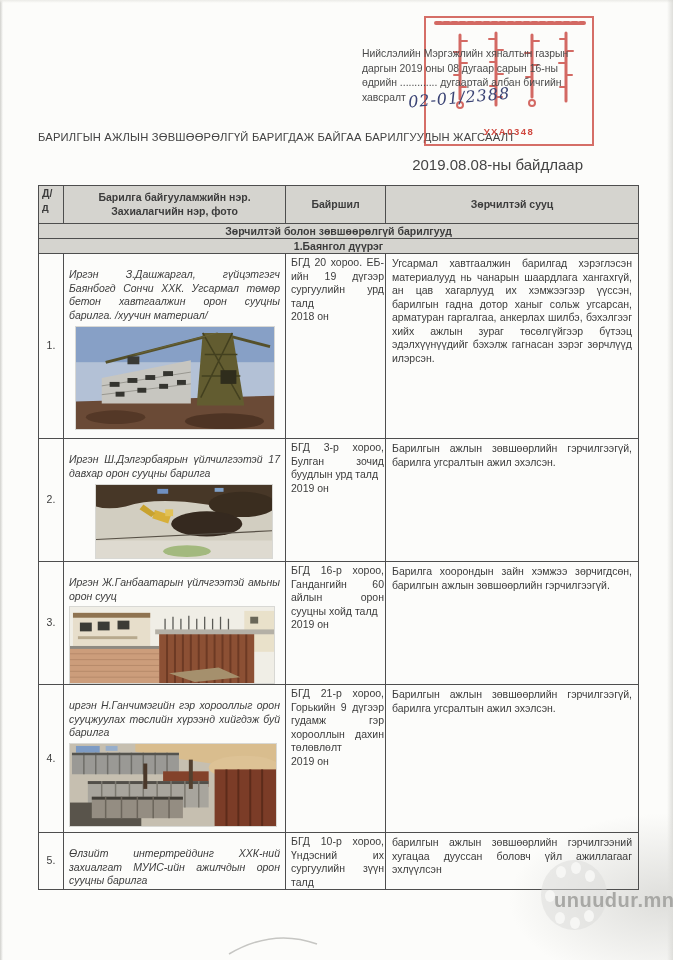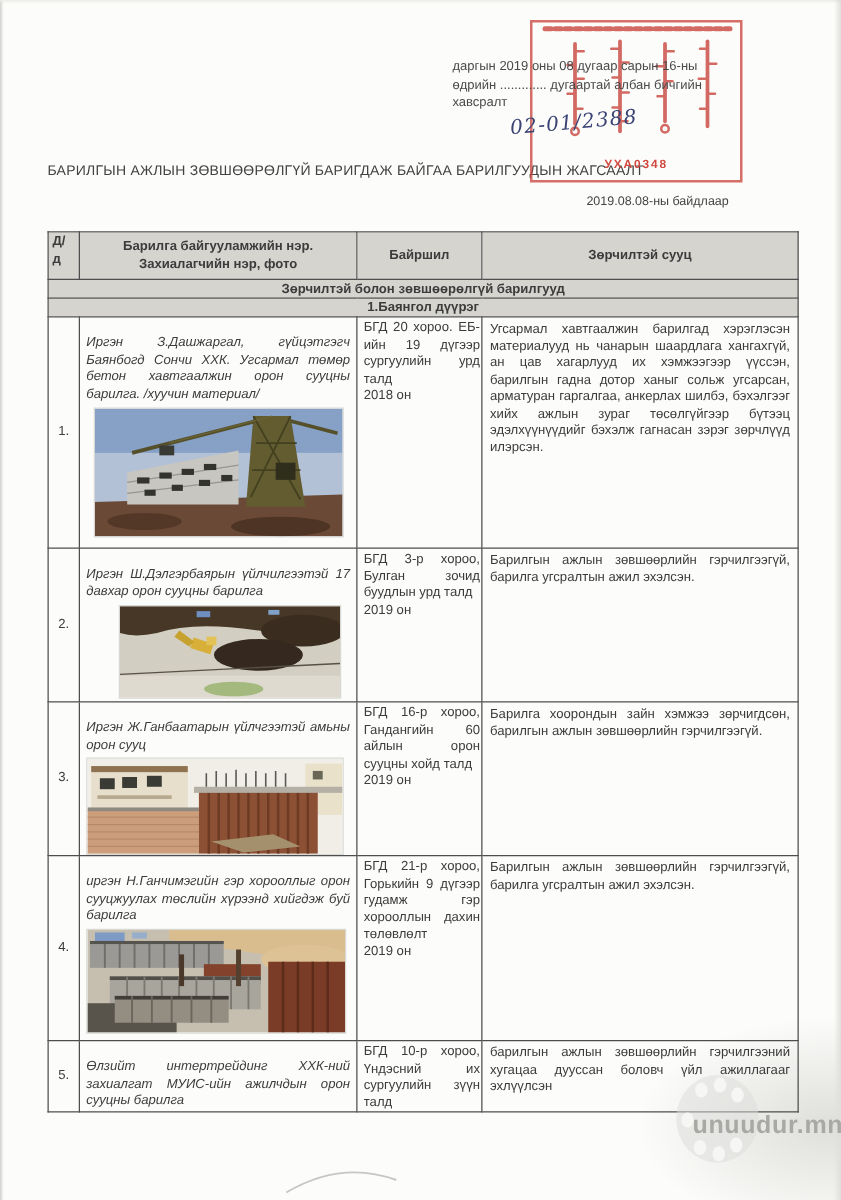--- a/index.html
+++ b/index.html
@@ -13,21 +13,21 @@
   .arc-artifact{position:absolute;left:225px;top:926px;}
   
   .stamp{position:absolute;left:413px;top:16px;width:170px;height:130px;border:2px solid rgba(201,69,62,.78);z-index:3;margin-left:11px;}
   .stamp svg{position:absolute;left:0;top:1px;}
   .stamp-code{position:absolute;left:0;right:0;bottom:7px;text-align:center;font-size:9.5px;font-weight:bold;color:#d0483f;letter-spacing:1.5px;}
   
   .annotation{position:absolute;left:362px;top:47px;width:238px;font-size:10.4px;line-height:14.6px;color:#4a4a4a;z-index:4;}
   .handwritten{position:absolute;left:408px;top:88px;font-family:"DejaVu Serif",serif;font-style:italic;font-size:16px;color:#3a4374;transform:rotate(-5deg);letter-spacing:1px;z-index:5;}
   
   .title{position:absolute;left:38px;top:131px;width:600px;text-align:left;font-size:11.2px;color:#424242;letter-spacing:.2px;z-index:2;}
-  .dateline{position:absolute;left:38px;top:156px;width:545px;text-align:right;font-size:10px;color:#454545;}
+  .dateline{position:absolute;left:38px;top:156px;width:545px;text-align:right;font-size:15px;color:#454545;}
   
   table.listing{position:absolute;left:38px;top:185px;width:600px;border-collapse:collapse;table-layout:fixed;font-size:10.5px;line-height:13.5px;color:#3c3c3c;}
   .listing th,.listing td{border:1px solid #4e4e4e;overflow:hidden;}
   .listing th{background:#d5d4cf;font-weight:bold;white-space:pre-line;}
   .th-num{text-align:left;vertical-align:top;padding:1px 0 0 3px;}
   .th-mid{text-align:center;vertical-align:middle;}
   .section td{background:#d5d4cf;font-weight:bold;text-align:center;padding:0;line-height:14px;}
   .c-num{text-align:center;vertical-align:middle;padding:0;}
   .c-name{vertical-align:top;padding:14px 5px 0 5px;text-align:justify;font-style:italic;}
   .c-loc{vertical-align:top;padding:2px 1px 0 5px;text-align:justify;white-space:pre-line;}
@@ -66,20 +66,21 @@
         <path d="M106 22 h7 M106 34 h-7 M106 46 h6 M106 58 h-6" stroke-width="2"></path>
         <circle cx="106" cy="84" r="3" stroke-width="2"></circle>
         <path d="M140 14 V82" stroke-width="3"></path>
         <path d="M140 20 h-6 M140 32 h7 M140 44 h-7 M140 56 h6 M140 68 h-6" stroke-width="2"></path>
       </g>
     </svg>
     <span class="stamp-code">УХА0348</span>
   </div>
 
   <div class="annotation">
+    <div>Нийслэлийн Мэргэжлийн хяналтын газрын</div>
     <div>даргын 2019 оны 08 дугаар сарын 16-ны</div>
     <div>өдрийн ............. дугаартай албан бичгийн</div>
     <div>хавсралт</div>
   </div>
   <div class="handwritten">02-01/2388</div>
 
   <div class="title">БАРИЛГЫН АЖЛЫН ЗӨВШӨӨРӨЛГҮЙ БАРИГДАЖ БАЙГАА БАРИЛГУУДЫН ЖАГСААЛТ</div>
   <div class="dateline">2019.08.08-ны байдлаар</div>
 
   <table class="listing">

